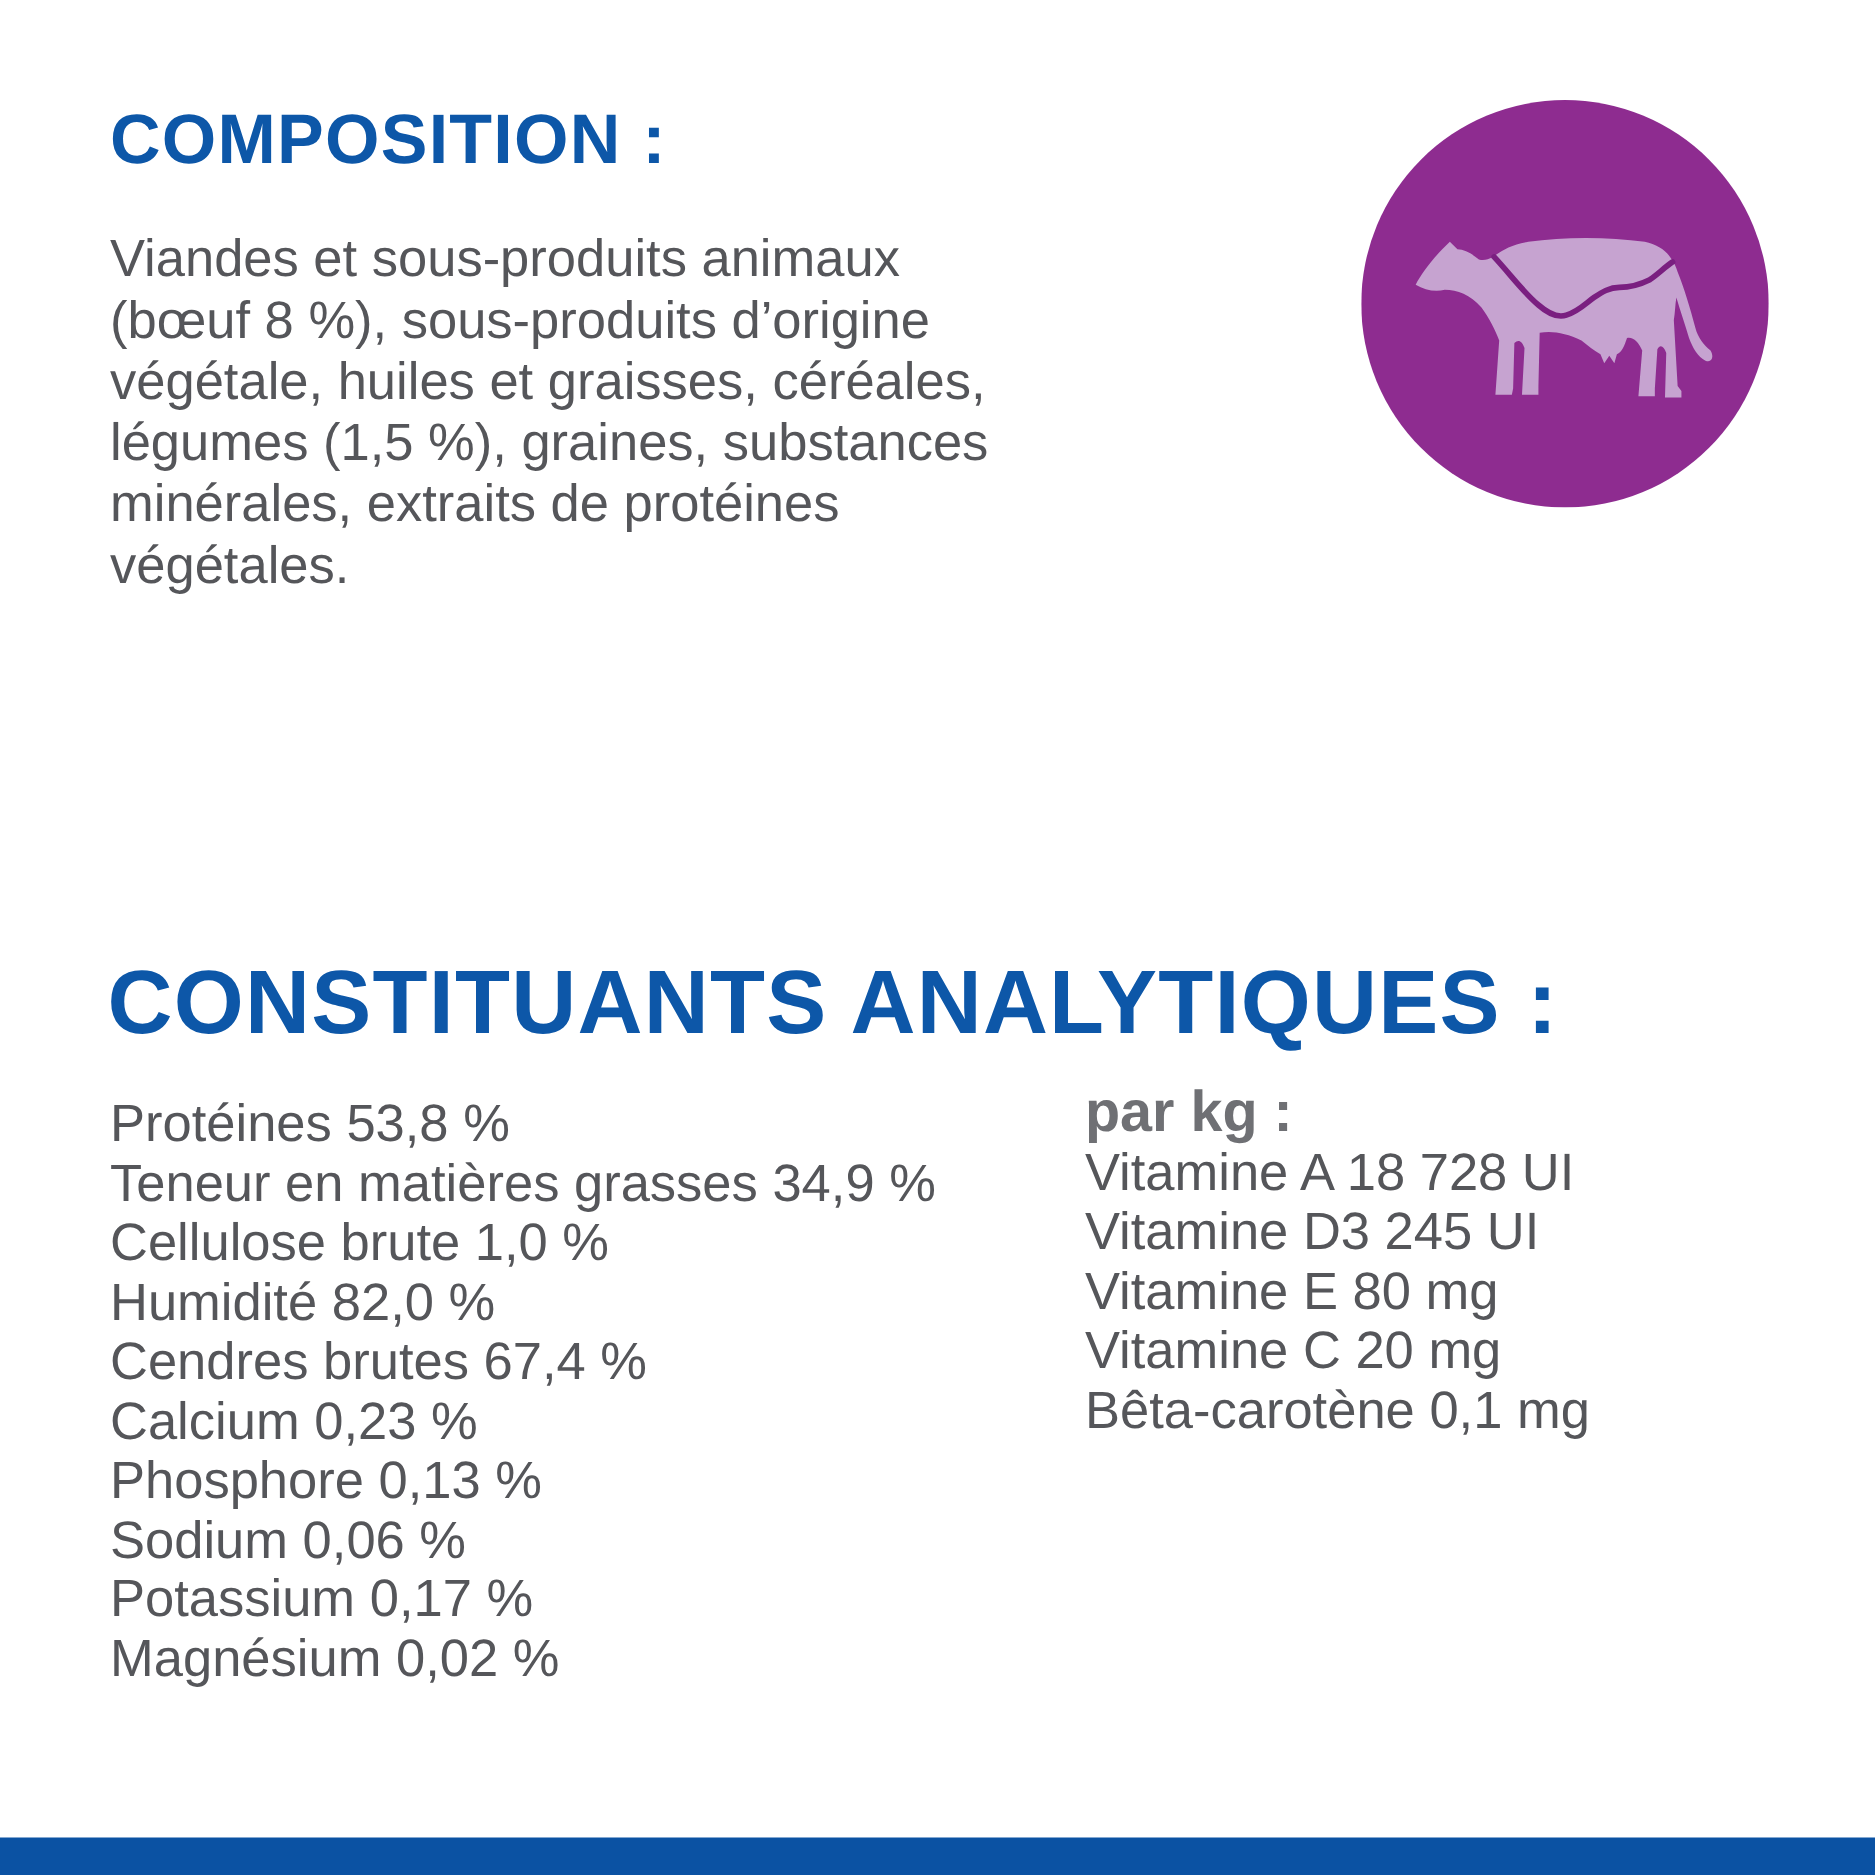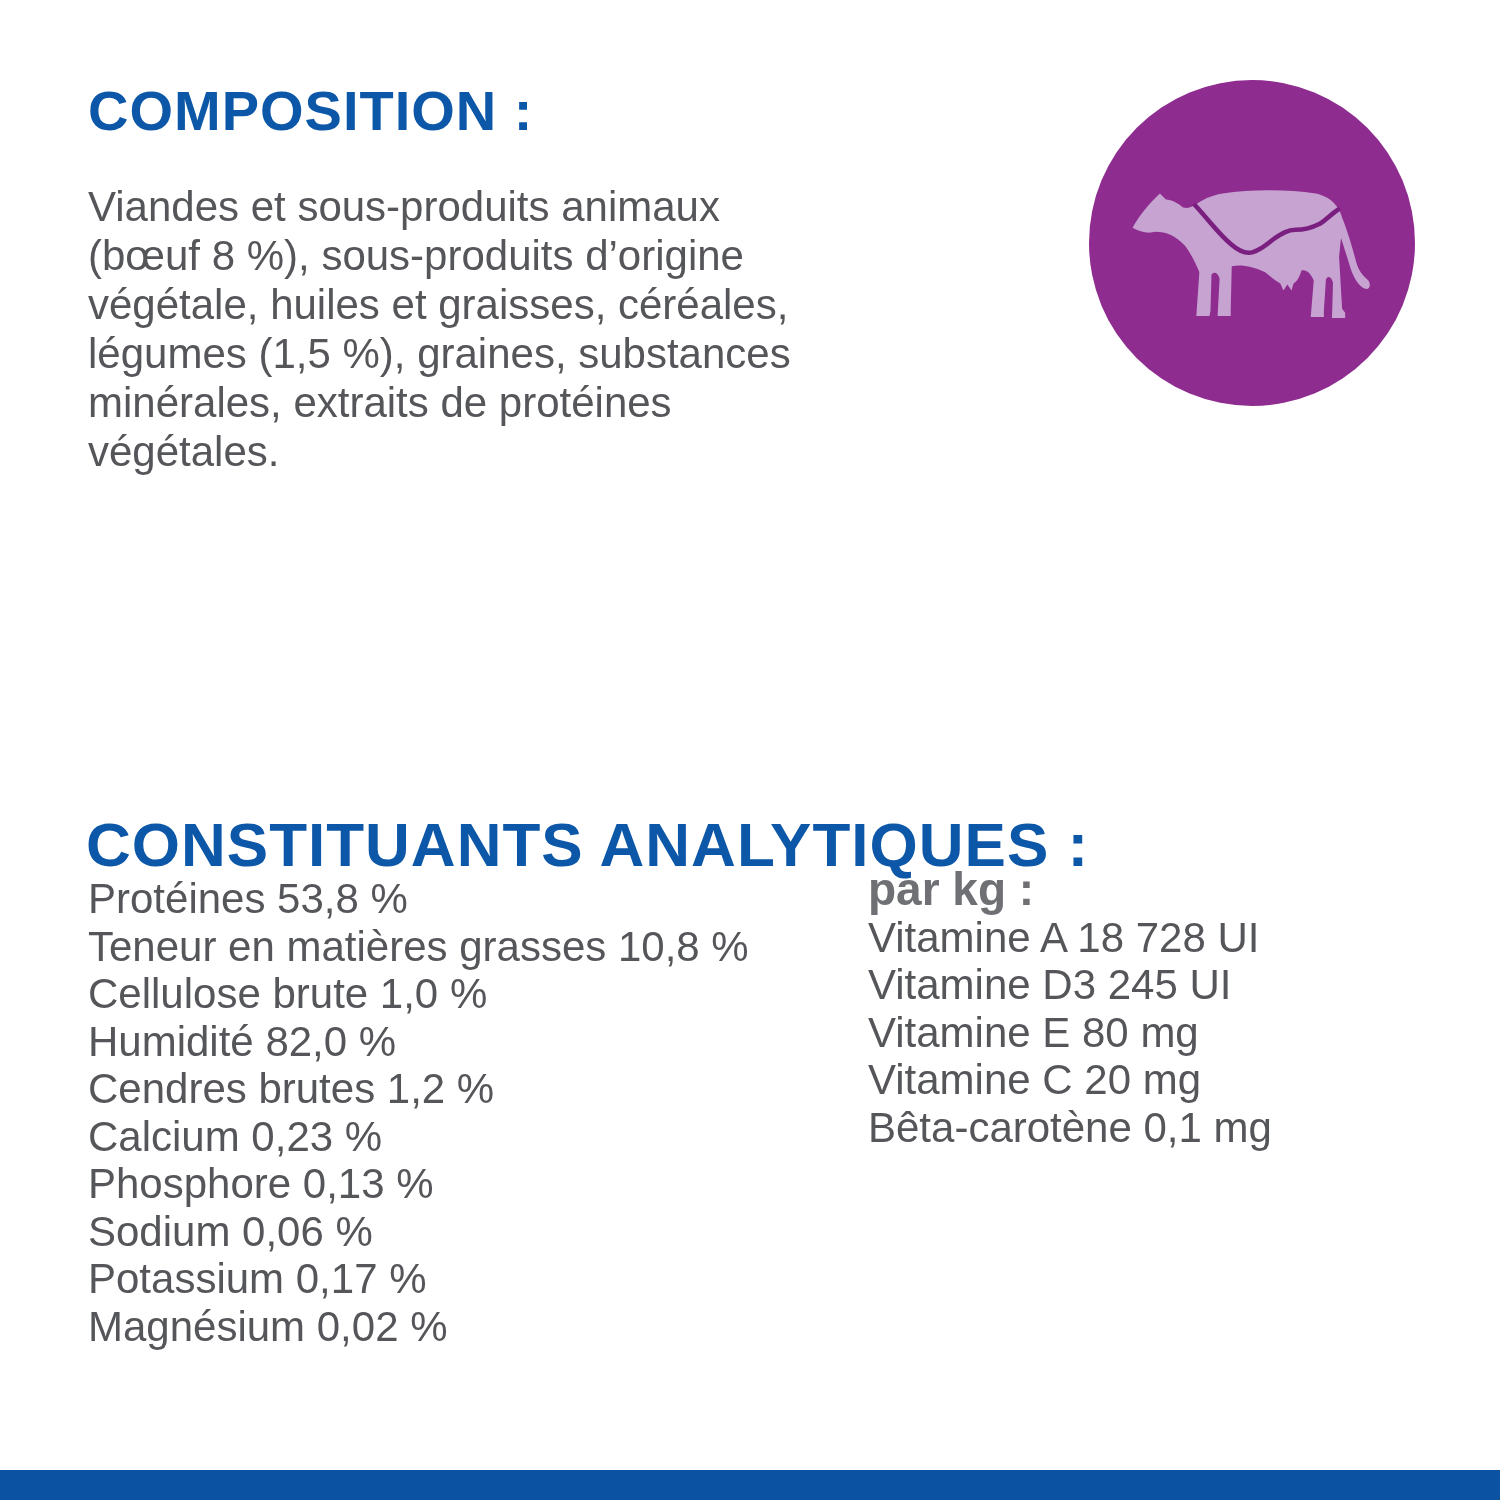--- a/index.html
+++ b/index.html
@@ -46,22 +46,21 @@
     position: absolute;
     left: 1089px;
     top: 80px;
     width: 326px;
     height: 326px;
   }
   .badge svg { width: 100%; height: 100%; display: block; }
   .analytical-title {
     left: 86px;
     top: 761px;
-    font-size: 62px;
-    margin-top: 48px;
+    font-size: 72px;
   }
   .analytical-columns {
     position: absolute;
     left: 88px;
     top: 866px;
     width: 1360px;
     display: flex;
   }
   .analytical-left {
     width: 780px;
@@ -146,24 +145,24 @@
       C 212,148 220,146 228,142
       C 234,138 240,132 246,128"></path>
   </svg>
 </div>
 
 <h1 class="section-title analytical-title">CONSTITUANTS ANALYTIQUES :</h1>
 
 <div class="analytical-columns">
   <ul class="analytical-left">
       <li>Protéines 53,8 %</li>
-      <li>Teneur en matières grasses 10,8 %</li>
+      <li>Teneur en matières grasses 34,9 %</li>
       <li>Cellulose brute 1,0 %</li>
       <li>Humidité 82,0 %</li>
-      <li>Cendres brutes 1,2 %</li>
+      <li>Cendres brutes 67,4 %</li>
       <li>Calcium 0,23 %</li>
       <li>Phosphore 0,13 %</li>
       <li>Sodium 0,06 %</li>
       <li>Potassium 0,17 %</li>
       <li>Magnésium 0,02 %</li>
     </ul>
   <div class="analytical-right">
     <div class="per-kg-label">par kg :</div>
     <ul>
         <li>Vitamine A 18 728 UI</li>

